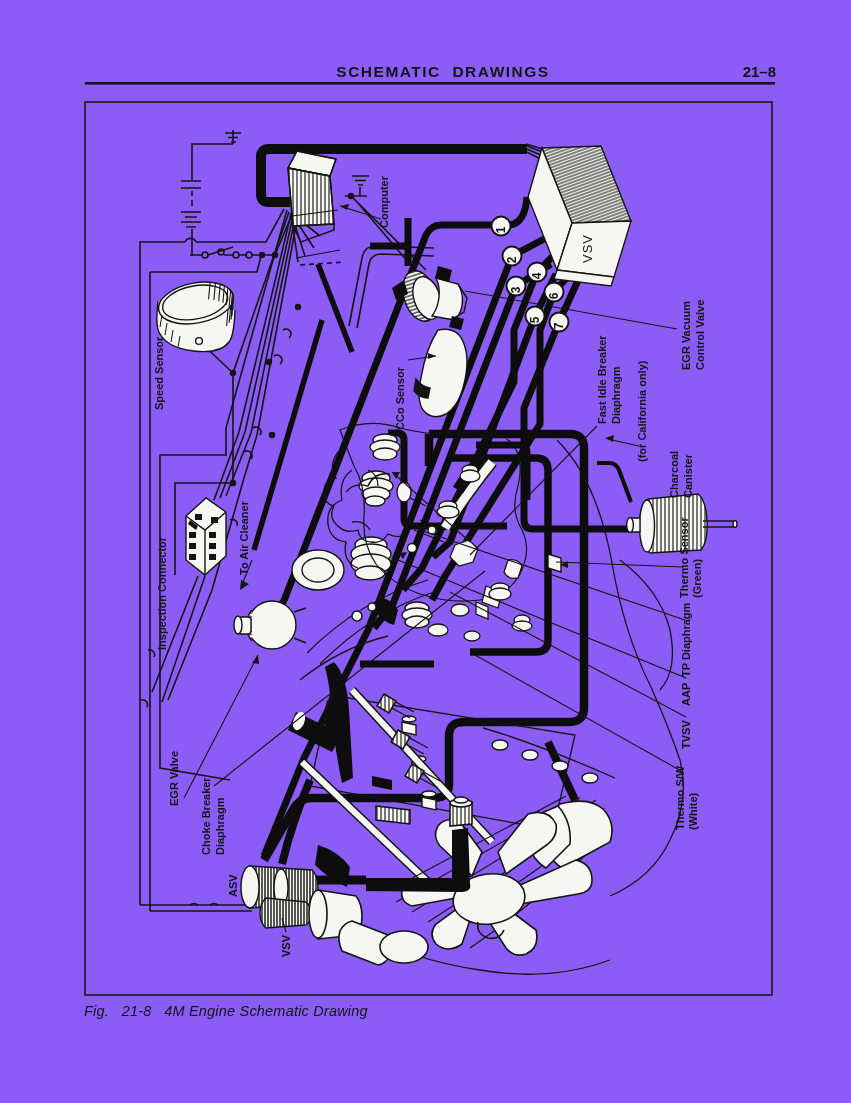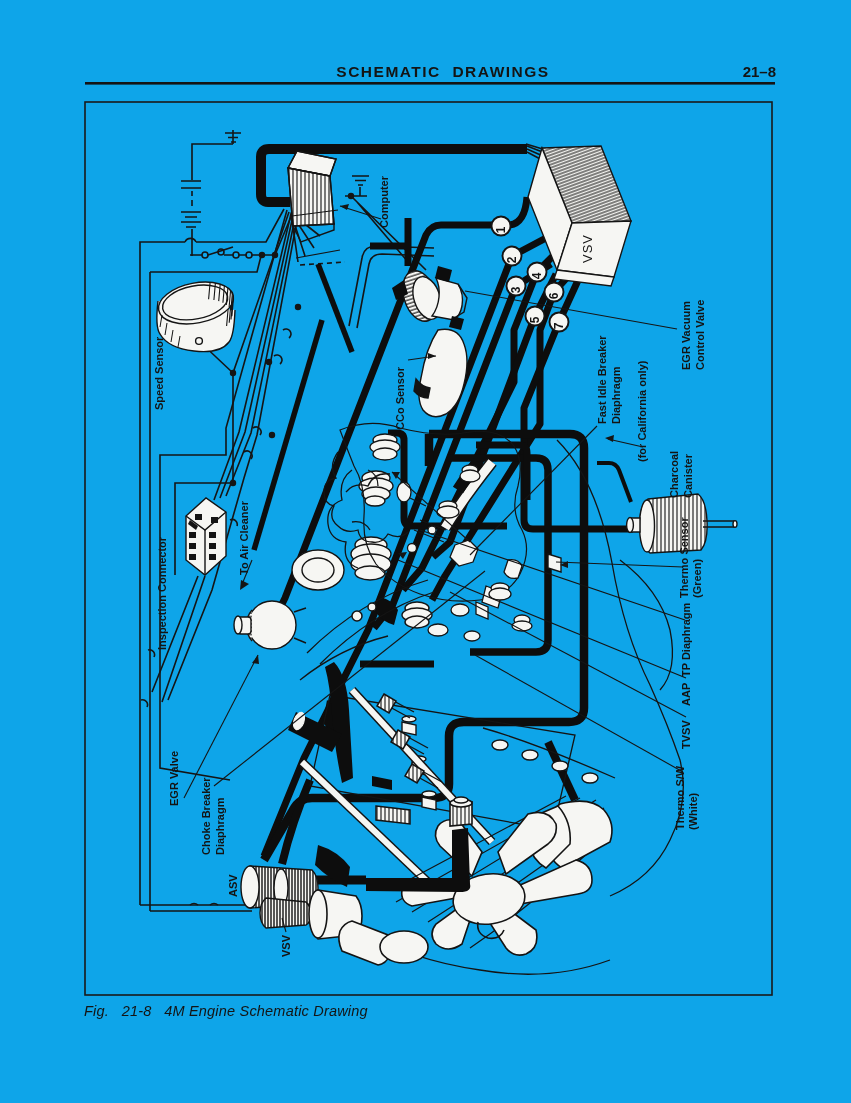--- a/index.html
+++ b/index.html
@@ -1,18 +1,18 @@
 <!DOCTYPE html>
 <html><head>
 <meta charset="utf-8">
 <style>
 html,body{margin:0;padding:0;background:#ffffff;}
 *{box-sizing:border-box;}
 body{font-family:"Liberation Sans", sans-serif;}
-#page{position:relative;width:851px;height:1103px;background:#0ea5e9;overflow:hidden;}
+#page{position:relative;width:851px;height:1103px;background:#8b5cf6;overflow:hidden;}
 svg{position:absolute;left:0;top:0;}
 </style>
 </head>
 <body>
 <div id="page">
 <svg width="851" height="1103" viewBox="0 0 851 1103">
 <defs>
 <pattern id="hv" width="4" height="4" patternUnits="userSpaceOnUse">
   <rect width="4" height="4" fill="#f6f6f3"></rect>
   <line x1="1" y1="0" x2="1" y2="4" stroke="#111" stroke-width="1.1"></line>

